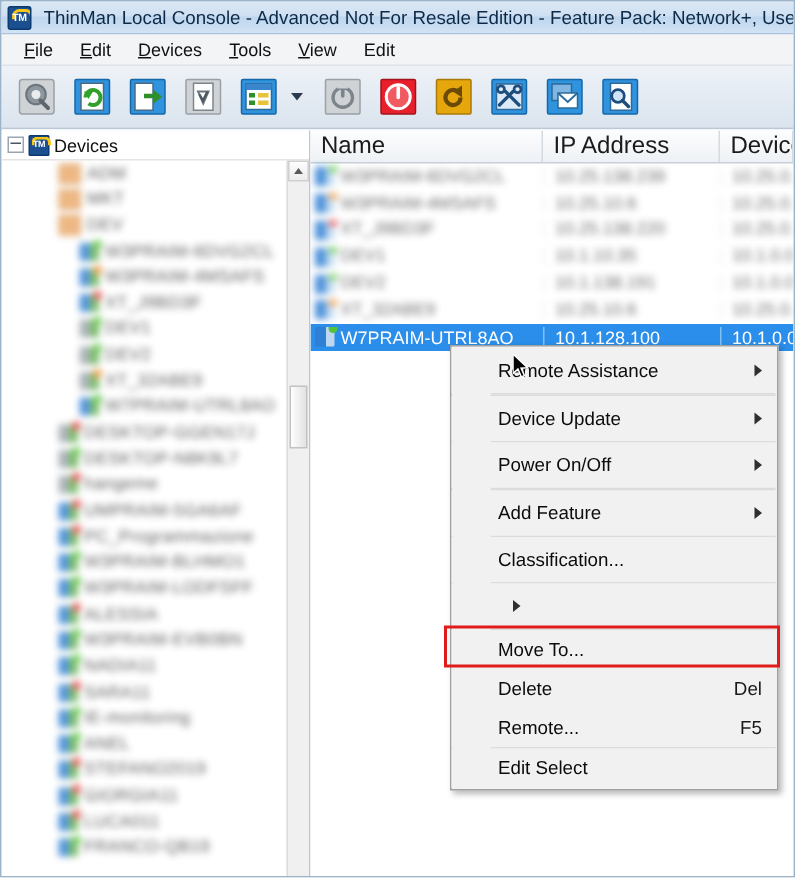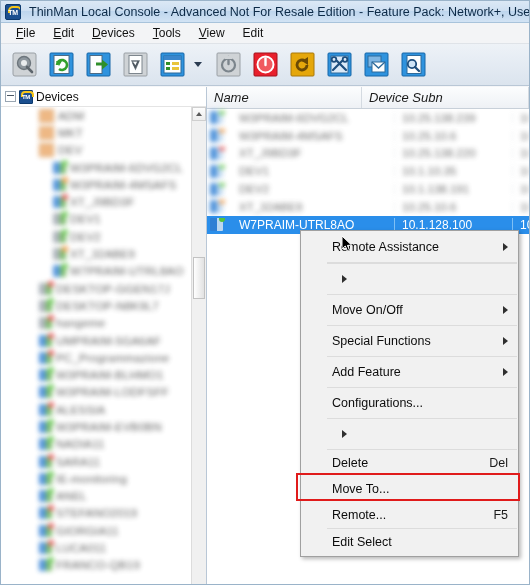--- a/index.html
+++ b/index.html
@@ -89,32 +89,32 @@
   .sb-btn{height:14px;background:linear-gradient(to bottom,#fdfdfd,#ececec);
     border:1px solid #cfcfcf;box-sizing:border-box;display:flex;align-items:center;justify-content:center;}
   .sb-btn i{width:0;height:0;border-left:3px solid transparent;border-right:3px solid transparent;}
   .sb-up i{border-bottom:4px solid #5a5a5a;}
   .sb-thumb{position:absolute;left:1px;right:1px;top:150px;height:42px;
     background:linear-gradient(to right,#fefefe,#e2e2e2);border:1px solid #c2c2c2;box-sizing:border-box;}
 
   
   .lheader{display:flex;height:21px;align-items:stretch;
     background:linear-gradient(to bottom,#fcfdfe,#eef1f5);border-bottom:1px solid #c8d0d9;}
-  .lh{display:flex;align-items:center;padding-left:7px;font-size:13px;color:#1b1b1b;
-    border-right:1px solid #d4dae1;box-sizing:border-box;white-space:nowrap;overflow:hidden;font-style:italic;}
+  .lh{display:flex;align-items:center;padding-left:7px;font-size:16px;color:#1b1b1b;
+    border-right:1px solid #d4dae1;box-sizing:border-box;white-space:nowrap;overflow:hidden;}
   .lh.c1{width:155px;flex:0 0 155px;}
   .lh.c2{width:118px;flex:0 0 118px;}
   .lh.c3{flex:1;}
   .lrow{display:flex;height:17.8px;align-items:center;position:relative;}
   .lrow.blur{filter:blur(2.5px);opacity:.85;}
   .lrow.sel{background:#2a8eea;}
   .lcell{font-size:11.5px;color:#555;padding-left:7px;box-sizing:border-box;white-space:nowrap;overflow:hidden;}
   .lrow.sel .lcell{color:#fff;font-size:12px;}
-  .lcell.c1{width:155px;flex:0 0 155px;display:flex;align-items:center;gap:16px;padding-left:3px;}
-  .lcell.c2{width:118px;flex:0 0 118px;border-left:1px solid #e6e9ec;margin-left:32px;}
+  .lcell.c1{width:155px;flex:0 0 155px;display:flex;align-items:center;gap:4px;padding-left:3px;}
+  .lcell.c2{width:118px;flex:0 0 118px;border-left:1px solid #e6e9ec;}
   .lcell.c3{flex:1;border-left:1px solid #e6e9ec;}
   .lrow.sel .lcell.c2,.lrow.sel .lcell.c3{border-left:1px solid #7fc0f5;}
   .dicon{width:13px;height:13px;flex:0 0 13px;position:relative;border-radius:1px;}
 
   
   .ctxmenu{position:absolute;left:299px;top:229px;width:219px;
     background:#f1f1f1;border:1px solid #a0a0a0;box-shadow:2px 2px 4px rgba(0,0,0,.28);
     z-index:40;box-sizing:border-box;padding:1px 0;}
   .ctx-gutter{position:absolute;left:1px;top:1px;bottom:1px;width:25px;background:#f1f1f1;}
   .ctxitem{position:relative;height:30px;display:flex;align-items:center;
@@ -435,20 +435,21 @@
         <div class="sb-btn sb-up">
             <i></i>
           </div>
         <div class="sb-thumb"></div>
       </div>
     </div>
 
     <div class="list-pane">
       <div class="lheader">
         <div class="lh c1">Name</div>
+        <div class="lh c2">IP Address</div>
         <div class="lh c3">Device Subn</div>
       </div>
       <div id="list-rows">
           <div class="lrow blur">
             <div class="lcell c1">
               <div class="dicon" style="background: linear-gradient(to right, rgb(47, 127, 212) 0px, rgb(47, 127, 212) 55%, rgb(188, 215, 239) 55%, rgb(188, 215, 239) 100%);">
                 <div class="f-dot dot-green"></div>
               </div>
               <span>W3PRAIM-6DVG2CL</span>
             </div>
@@ -521,55 +522,52 @@
 
   <div class="ctxmenu" id="ctxmenu">
     <div class="ctx-gutter"></div>
   <div class="ctxitem">
         <span class="lbl">Remote Assistance</span>
         <span class="subarrow"></span>
       </div>
       <div class="ctxsep"></div>
       <div class="ctxsep"></div>
       <div class="ctxitem">
+        <span class="lbl">Device Update</span>
         <span class="subarrow"></span>
       </div>
       <div class="ctxsep"></div>
       <div class="ctxitem">
-        <span class="lbl">Move On/Off</span>
+        <span class="lbl">Power On/Off</span>
         <span class="subarrow"></span>
       </div>
       <div class="ctxsep"></div>
-      <div class="ctxitem">
-        <span class="lbl">Special Functions</span>
-        <span class="subarrow"></span>
-      </div>
       <div class="ctxsep"></div>
       <div class="ctxitem">
         <span class="lbl">Add Feature</span>
         <span class="subarrow"></span>
       </div>
       <div class="ctxsep"></div>
       <div class="ctxitem">
-        <span class="lbl">Configurations...</span>
+        <span class="lbl">Classification...</span>
       </div>
       <div class="ctxsep"></div>
       <div class="ctxitem">
         <span class="subarrow"></span>
       </div>
       <div class="ctxsep"></div>
+      <div class="ctxitem tight">
+        <span class="lbl">Move To...</span>
+        <div class="redbox" style="border-color: rgb(224, 27, 27);"></div>
+      </div>
       <div class="ctxitem tight">
         <span class="lbl">Delete</span>
         <span class="accel">Del</span>
       </div>
       <div class="ctxitem tight">
-        <span class="lbl">Move To...</span>
-        <div class="redbox" style="border-color: rgb(224, 27, 27);"></div>
-      </div>
-      <div class="ctxitem tight">
         <span class="lbl">Remote...</span>
         <span class="accel">F5</span>
       </div>
       <div class="ctxsep"></div>
       <div class="ctxitem tight">
         <span class="lbl">Edit Select</span>
       </div>
     </div>
 
   <svg class="cursor" width="12" height="18" viewBox="0 0 12 18">

